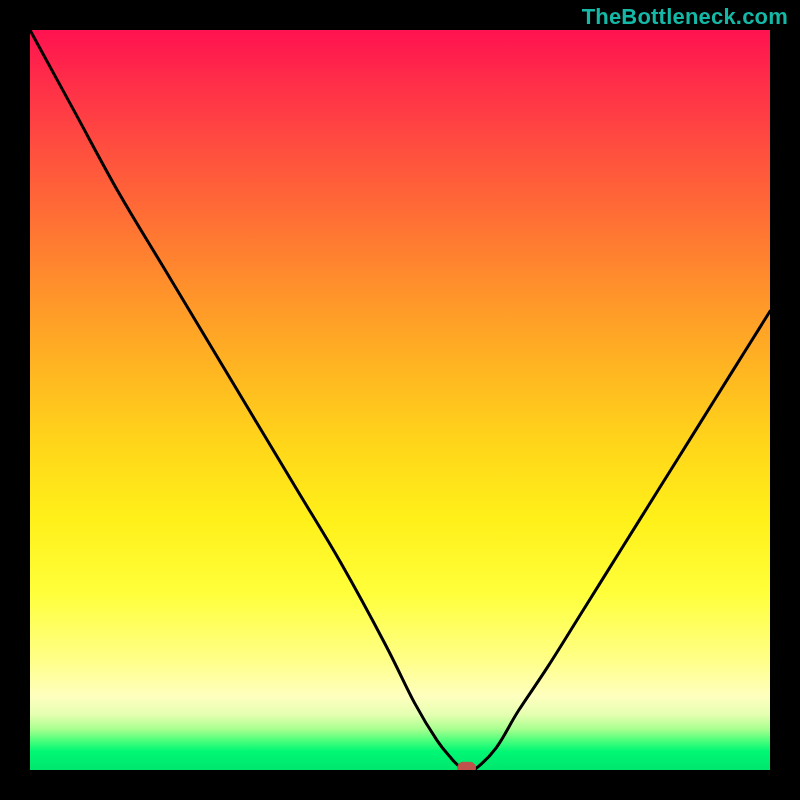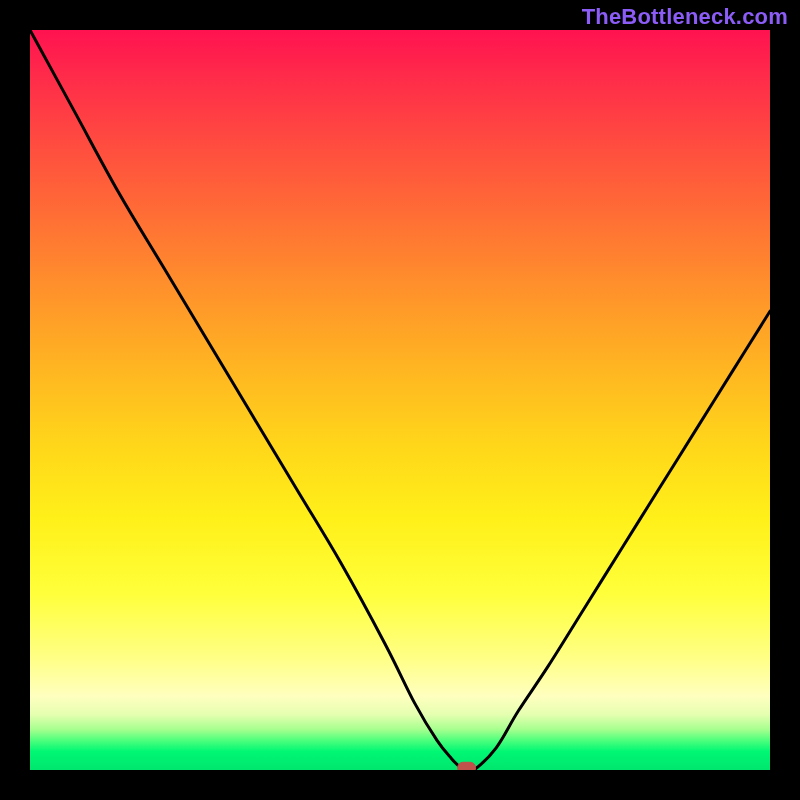--- a/index.html
+++ b/index.html
@@ -14,21 +14,21 @@
   .frame {
     position: relative;
     width: 800px;
     height: 800px;
     background: #000;
   }
   .watermark {
     position: absolute;
     top: 4px;
     right: 12px;
-    color: #8b5cf6;
+    color: #14b8a6;
     font-size: 22px;
     font-weight: 600;
     letter-spacing: 0.2px;
     z-index: 5;
     user-select: none;
   }
   .plot-area {
     position: absolute;
     left: 30px;
     top: 30px;

